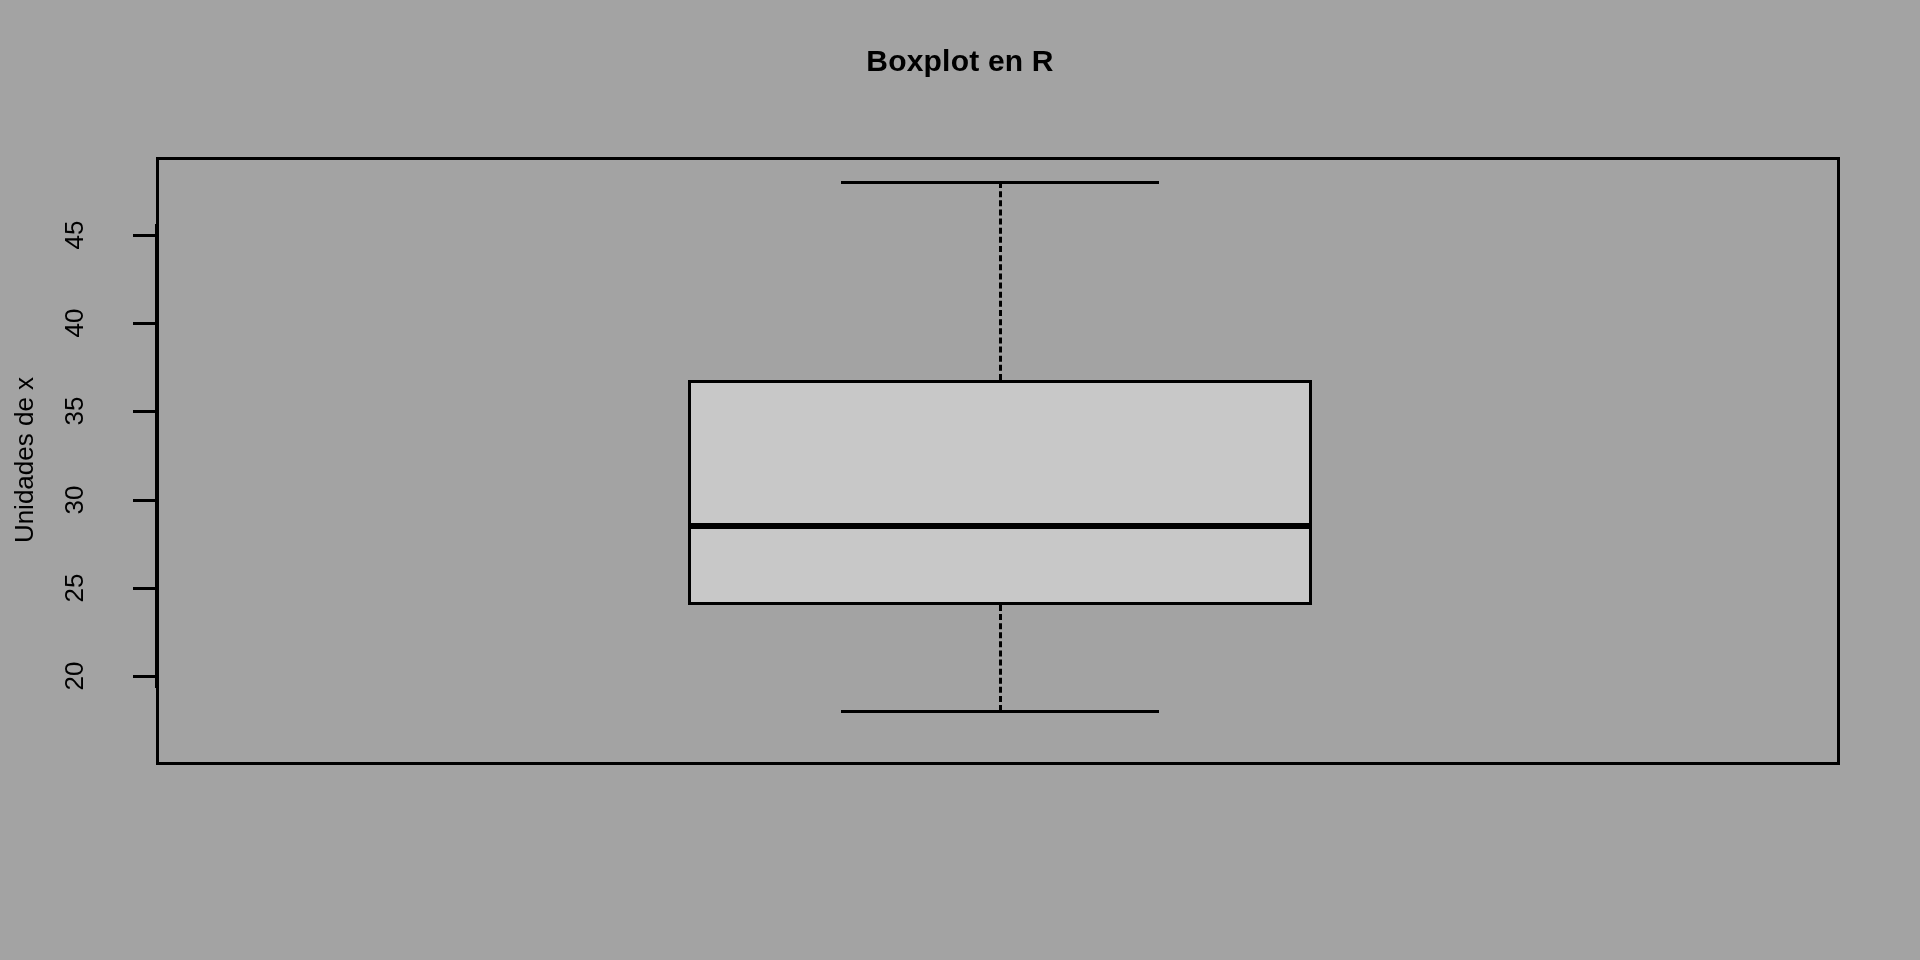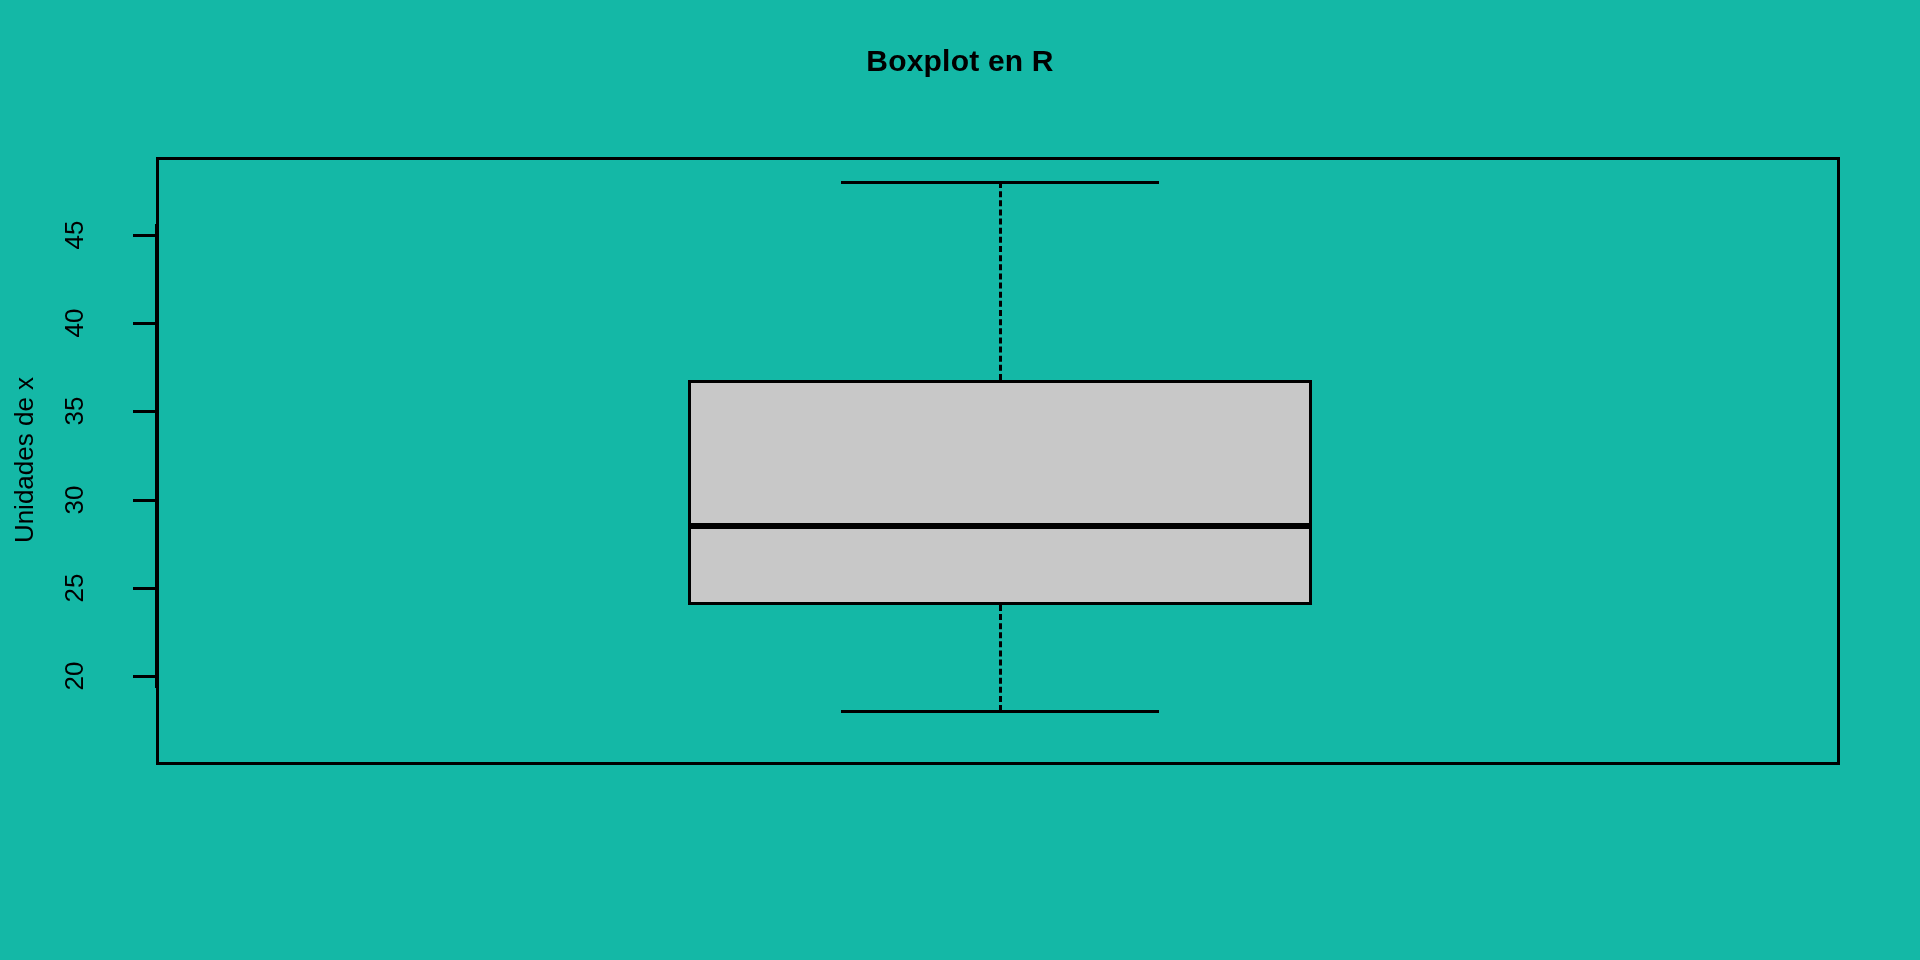--- a/index.html
+++ b/index.html
@@ -12,21 +12,21 @@
     height: 960px;
     overflow: hidden;
     font-family: "Liberation Sans", sans-serif;
     color: #000000;
   }
 
   #plot-root {
     position: relative;
     width: 1920px;
     height: 960px;
-    background: #14b8a6;
+    background: #a3a3a3;
   }
 
   
   .plot-title {
     position: absolute;
     left: 0;
     top: 44px;
     width: 1920px;
     text-align: center;
     font-family: "Liberation Sans", sans-serif;

